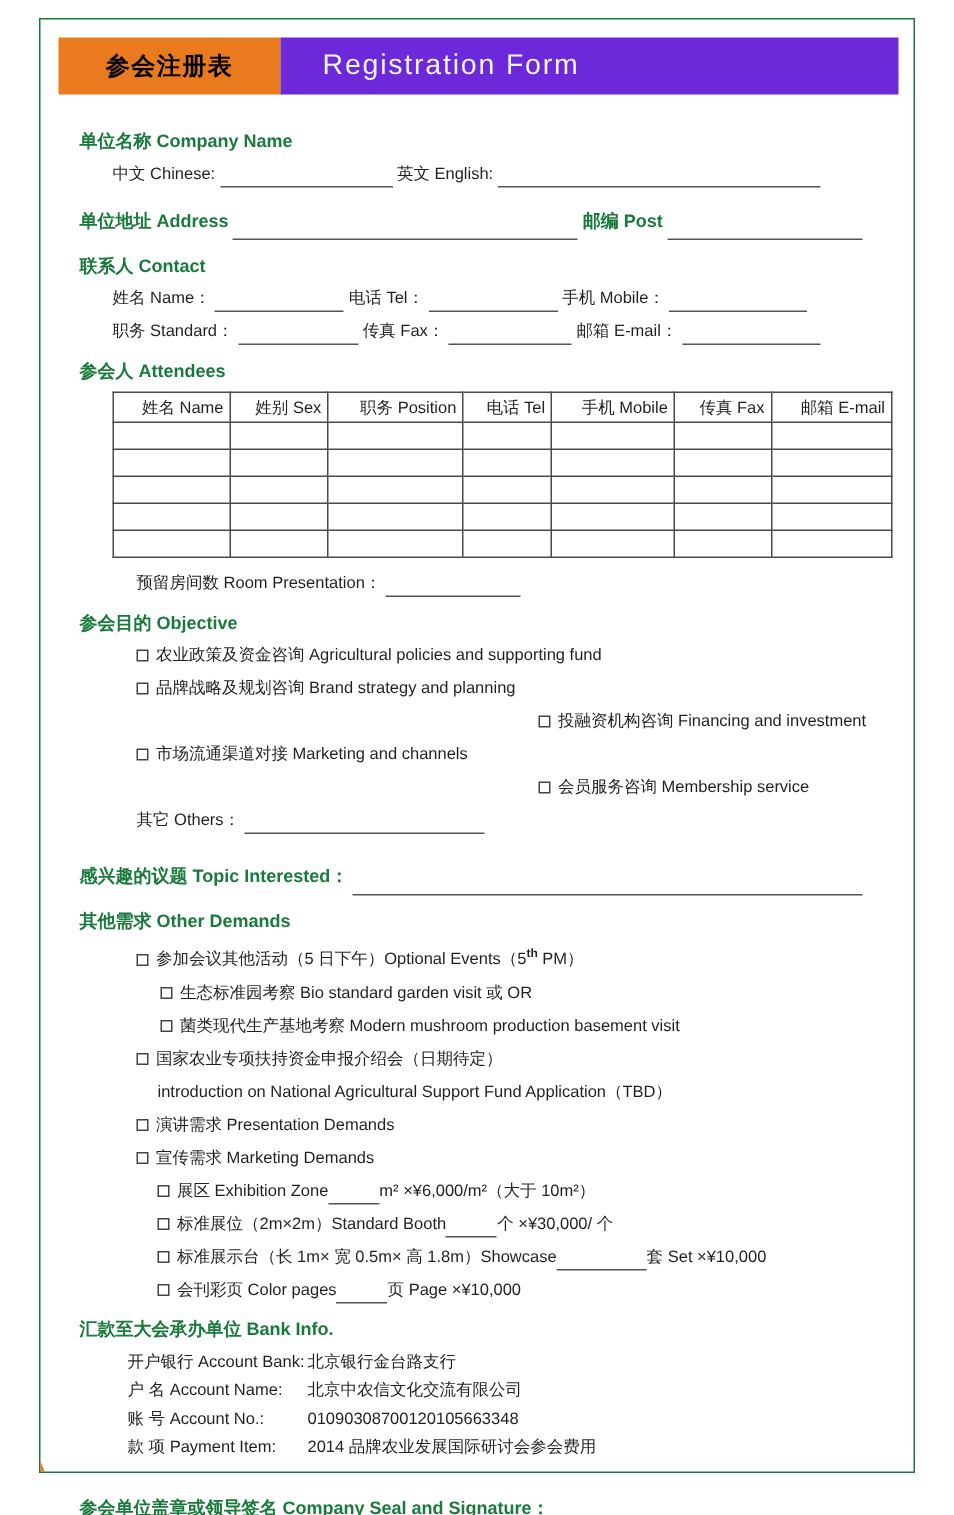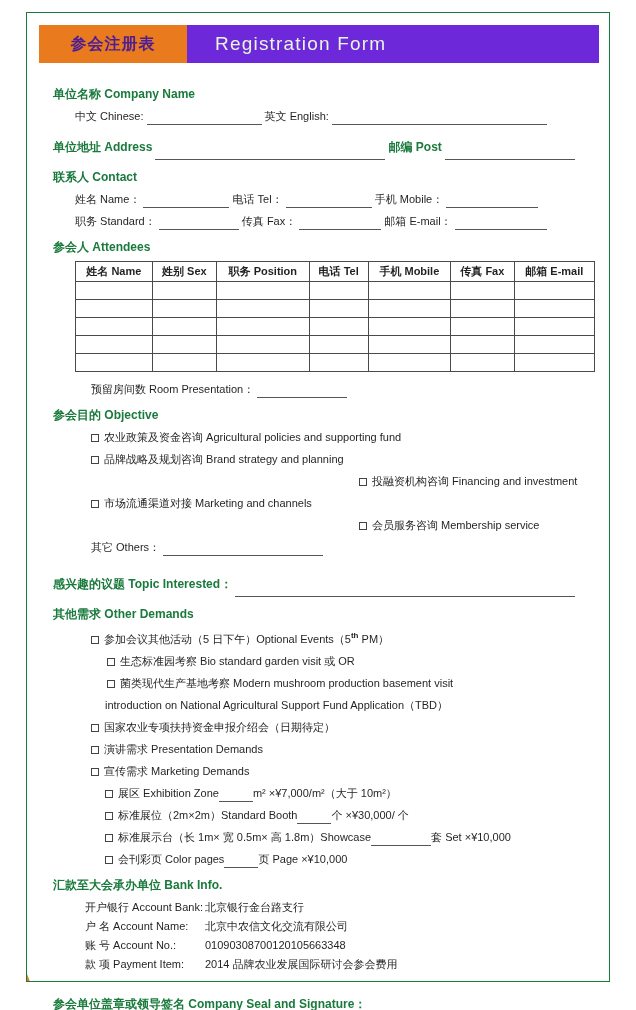--- a/index.html
+++ b/index.html
@@ -21,21 +21,21 @@
     background: #fff;
   }
   
   .hdr {
     position: absolute; left: 12px; top: 12px;
     width: 560px; height: 38px;
     display: flex; align-items: stretch;
   }
   .hdr-cn {
     width: 148px; background: #ea7a1e;
-    color: #4c1d95; font-size: 16px; font-weight: bold;
+    color: #000000; font-size: 16px; font-weight: bold;
     display: flex; align-items: center; justify-content: center;
     letter-spacing: 1px;
   }
   .hdr-en {
     flex: 1; background: #6d28d9;
     color: #e8f5e2; font-size: 19px;
     display: flex; align-items: center;
     padding-left: 28px; letter-spacing: 1.2px;
   }
   
@@ -74,22 +74,22 @@
     display: inline-block; width: 8px; height: 8px;
     border: 1px solid #444; margin-right: 5px;
     vertical-align: middle; background: #fff;
   }
   table.att {
     border-collapse: collapse; margin: 5px 0 0 22px;
     width: 520px;
   }
   table.att th, table.att td {
     border: 1px solid #4a4a4a; height: 18px;
-    font-weight: bold; font-size: 11px;
-    padding: 1px 4px; text-align: center;
+    font-weight: normal; font-size: 11px;
+    padding: 1px 4px; text-align: right;
   }
   table.att th { height: 20px; }
   .bank { margin-left: 32px; }
   .bank .brow { display: flex; line-height: 19px; }
   .bank .bk { width: 120px; }
   .bank .bv { }
   .note { margin-top: 14px; font-size: 11px; }
   sup { font-size: 8px; font-weight: bold; }
   .seal { margin-top: 12px; }
   .twocol { display: flex; }
@@ -243,37 +243,37 @@
     <div class="row indent2">
       <span class="cb"></span><span class="lbl">参加会议其他活动（5 日下午）Optional Events（5</span><sup>th</sup><span class="lbl"> PM）</span>
     </div>
     <div class="row indent3">
       <span class="cb"></span><span class="lbl">生态标准园考察 Bio standard garden visit     或 OR</span>
     </div>
     <div class="row indent3">
       <span class="cb"></span><span class="lbl">菌类现代生产基地考察 Modern mushroom production basement visit</span>
     </div>
 
+    <div class="row indent2">
+      <span class="cb"></span><span class="lbl">国家农业专项扶持资金申报介绍会（日期待定）</span>
+    </div>
     <div class="row indent2" style="padding-left:52px">
       <span class="lbl">introduction on National Agricultural Support  Fund Application（TBD）</span>
     </div>
-    <div class="row indent2">
-      <span class="cb"></span><span class="lbl">国家农业专项扶持资金申报介绍会（日期待定）</span>
-    </div>
 
     <div class="row indent2">
       <span class="cb"></span><span class="lbl">演讲需求 Presentation Demands</span>
     </div>
 
     <div class="row indent2">
       <span class="cb"></span><span class="lbl">宣传需求 Marketing Demands</span>
     </div>
 
     <div class="row" style="padding-left:52px">
-      <span class="cb"></span><span class="lbl">展区 Exhibition Zone</span><span class="ln" style="width:34px"></span><span class="lbl">m² ×¥7,000/m²（大于 10m²）</span>
+      <span class="cb"></span><span class="lbl">展区 Exhibition Zone</span><span class="ln" style="width:34px"></span><span class="lbl">m² ×¥6,000/m²（大于 10m²）</span>
     </div>
     <div class="row" style="padding-left:52px">
       <span class="cb"></span><span class="lbl">标准展位（2m×2m）Standard Booth</span><span class="ln" style="width:34px"></span><span class="lbl">个 ×¥30,000/ 个</span>
     </div>
     <div class="row" style="padding-left:52px">
       <span class="cb"></span><span class="lbl">标准展示台（长 1m× 宽 0.5m× 高 1.8m）Showcase</span><span class="ln" style="width:60px"></span><span class="lbl">套 Set ×¥10,000</span>
     </div>
     <div class="row" style="padding-left:52px">
       <span class="cb"></span><span class="lbl">会刊彩页 Color pages</span><span class="ln" style="width:34px"></span><span class="lbl">页 Page ×¥10,000</span>
     </div>

